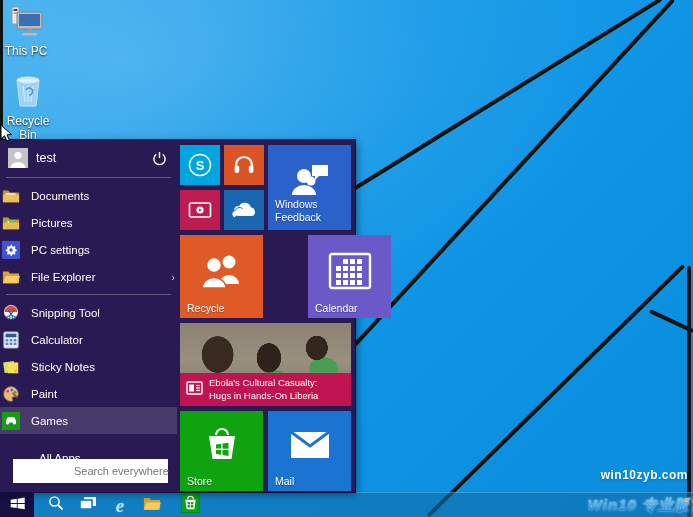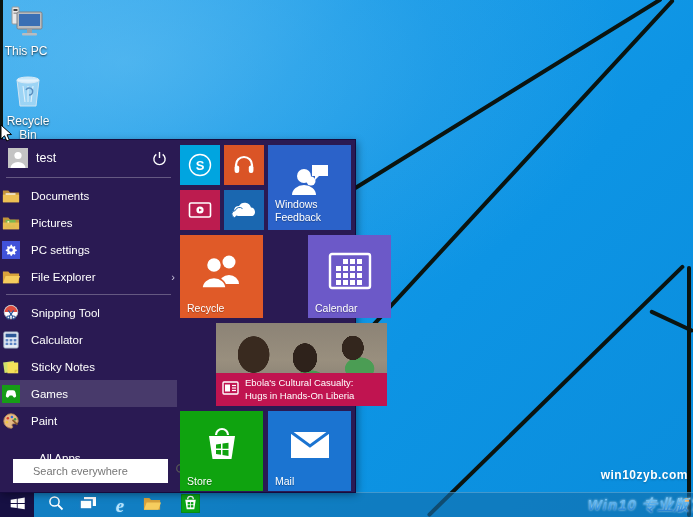--- a/index.html
+++ b/index.html
@@ -40,37 +40,37 @@
   .user-name { color:#fff; font-size:12.5px; margin-left:8px; flex:1; }
   .power-btn { width:20px; height:20px; display:flex; align-items:center; justify-content:center; cursor:pointer; }
   .menu-sep { height:1px; background:rgba(255,255,255,.28); margin:4px 6px; }
   .menu-item { display:flex; align-items:center; height:27px; padding:0 2px; color:#fff; font-size:11.5px; cursor:pointer; }
   .menu-item.highlight { background:rgba(255,255,255,.14); }
   .mi-icon { width:18px; height:18px; margin-right:11px; flex:0 0 18px; }
   .mi-chevron { margin-left:auto; color:#cfcadf; font-size:11px; }
   .all-apps { display:flex; align-items:center; color:#fff; font-size:11.5px; padding:0 12px; height:24px; margin-top:12px; cursor:pointer; }
   .all-apps .arrow { font-size:14px; margin-right:13px; }
   .search-box { position:absolute; left:13px; right:9px; bottom:9px; height:24px; background:#fff;
-    display:flex; align-items:center; padding:0 18px; }
+    display:flex; align-items:center; padding:0 24px;gap:35px; }
   .search-box .caret { width:1px; height:14px; background:#333; margin-right:2px; }
   .search-box input { border:none; outline:none; flex:1; font-size:11px; color:#444; font-family:inherit; background:transparent; }
   .search-box input::placeholder { color:#767676; }
 
   
   .tile { position:absolute; color:#fff; cursor:pointer; overflow:hidden; }
   .tile .t-label { position:absolute; left:7px; bottom:4px; font-size:10.5px; text-shadow:0 1px 1px rgba(0,0,0,.3); }
   .tile .t-center { position:absolute; inset:0; display:flex; align-items:center; justify-content:center; }
   .tile-skype    { left:180px; top:5px;  width:40px; height:40px; }
   .tile-music    { left:224px; top:5px;  width:40px; height:40px; }
   .tile-feedback { left:268px; top:5px;  width:83px; height:85px; }
   .tile-video    { left:180px; top:50px; width:40px; height:40px; }
   .tile-onedrive { left:224px; top:50px; width:40px; height:40px; }
   .tile-people   { left:180px; top:95px; width:83px; height:83px; }
   .tile-calendar { left:268px; top:95px; width:83px; height:83px;margin-left:40px; }
-  .tile-news     { left:180px; top:183px; width:171px; height:83px;margin-left:36px; }
+  .tile-news     { left:180px; top:183px; width:171px; height:83px; }
   .tile-store    { left:180px; top:271px; width:83px; height:80px; }
   .tile-mail     { left:268px; top:271px; width:83px; height:80px; }
   .tile-feedback .t-label { bottom:6px; line-height:1.25; }
   
   .news-photo { position:absolute; inset:0;
     background:
       radial-gradient(26px 30px at 22% 38%, #3a2a1e 0%, #3a2a1e 60%, rgba(0,0,0,0) 62%),
       radial-gradient(20px 24px at 52% 42%, #2f221a 0%, #2f221a 60%, rgba(0,0,0,0) 62%),
       radial-gradient(18px 20px at 80% 30%, #34261c 0%, #34261c 60%, rgba(0,0,0,0) 62%),
       radial-gradient(30px 22px at 55% 72%, #3f9b4a 0%, #3f9b4a 55%, rgba(0,0,0,0) 58%),
@@ -245,42 +245,42 @@
       <span class="mi-icon">
         <svg width="18" height="18" viewBox="0 0 20 20">
             <rect x="2" y="4" width="12" height="12" fill="#cfe06b" transform="rotate(-8 8 10)"></rect>
             <rect x="6" y="5" width="12" height="12" fill="#f5e05a"></rect>
             <path d="M18 13 l-4 4 v-4 z" fill="#d8c23e"></path>
           </svg>
       </span>
       <span>Sticky Notes</span>
     </div>
 
-    <div class="menu-item highlight">
-      <span class="mi-icon">
-        <svg width="18" height="18" viewBox="0 0 20 20">
-            <rect width="20" height="20" fill="#169c16"></rect>
-            <path d="M5 8.2 a2.8 2.8 0 0 1 2.8-2.4 h4.4 a2.8 2.8 0 0 1 2.8 2.4 l.7 3.6 a1.7 1.7 0 0 1-3 1.4 l-1.3-1.6 h-2.8 l-1.3 1.6 a1.7 1.7 0 0 1-3-1.4 z" fill="#fff"></path>
-          </svg>
-      </span>
-      <span>Games</span>
-    </div>
-
     <div class="menu-item">
       <span class="mi-icon">
         <svg width="18" height="18" viewBox="0 0 20 20">
             <path d="M10 2 a8 8 0 1 0 0 16 c2 0 2.4-1.4 1.4-2.5 -1-1.1-.3-2.5 1.6-2.5 h2 a3 3 0 0 0 3-3 A8 8 0 0 0 10 2z" fill="#e5b886" stroke="#b98a55"></path>
             <circle cx="6.5" cy="7" r="1.4" fill="#d23b2e"></circle>
             <circle cx="11" cy="5.5" r="1.4" fill="#2e6bd9"></circle>
             <circle cx="14.5" cy="8" r="1.4" fill="#3da23d"></circle>
             <circle cx="5.5" cy="11.5" r="1.4" fill="#f0c93c"></circle>
             <rect x="11" y="9" width="8" height="2" rx="1" transform="rotate(45 13 10)" fill="#8a5a2b"></rect>
           </svg>
       </span>
       <span>Paint</span>
+    </div>
+
+    <div class="menu-item highlight">
+      <span class="mi-icon">
+        <svg width="18" height="18" viewBox="0 0 20 20">
+            <rect width="20" height="20" fill="#169c16"></rect>
+            <path d="M5 8.2 a2.8 2.8 0 0 1 2.8-2.4 h4.4 a2.8 2.8 0 0 1 2.8 2.4 l.7 3.6 a1.7 1.7 0 0 1-3 1.4 l-1.3-1.6 h-2.8 l-1.3 1.6 a1.7 1.7 0 0 1-3-1.4 z" fill="#fff"></path>
+          </svg>
+      </span>
+      <span>Games</span>
     </div>
 
     <div class="all-apps">
       <span class="arrow">→</span>
       <span>All Apps</span>
     </div>
 
     <div class="search-box">
       <span class="caret"></span>
       <input type="text" placeholder="Search everywhere" style="">

